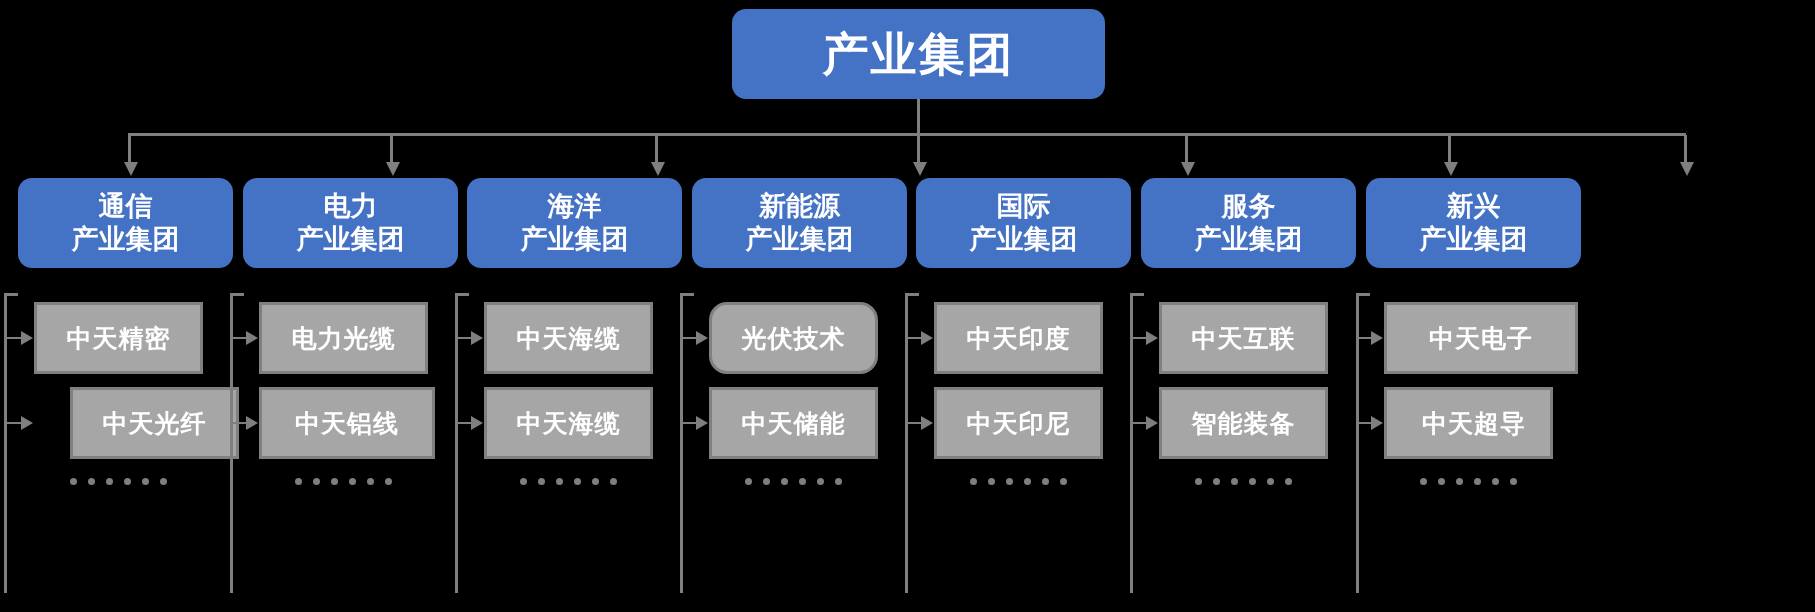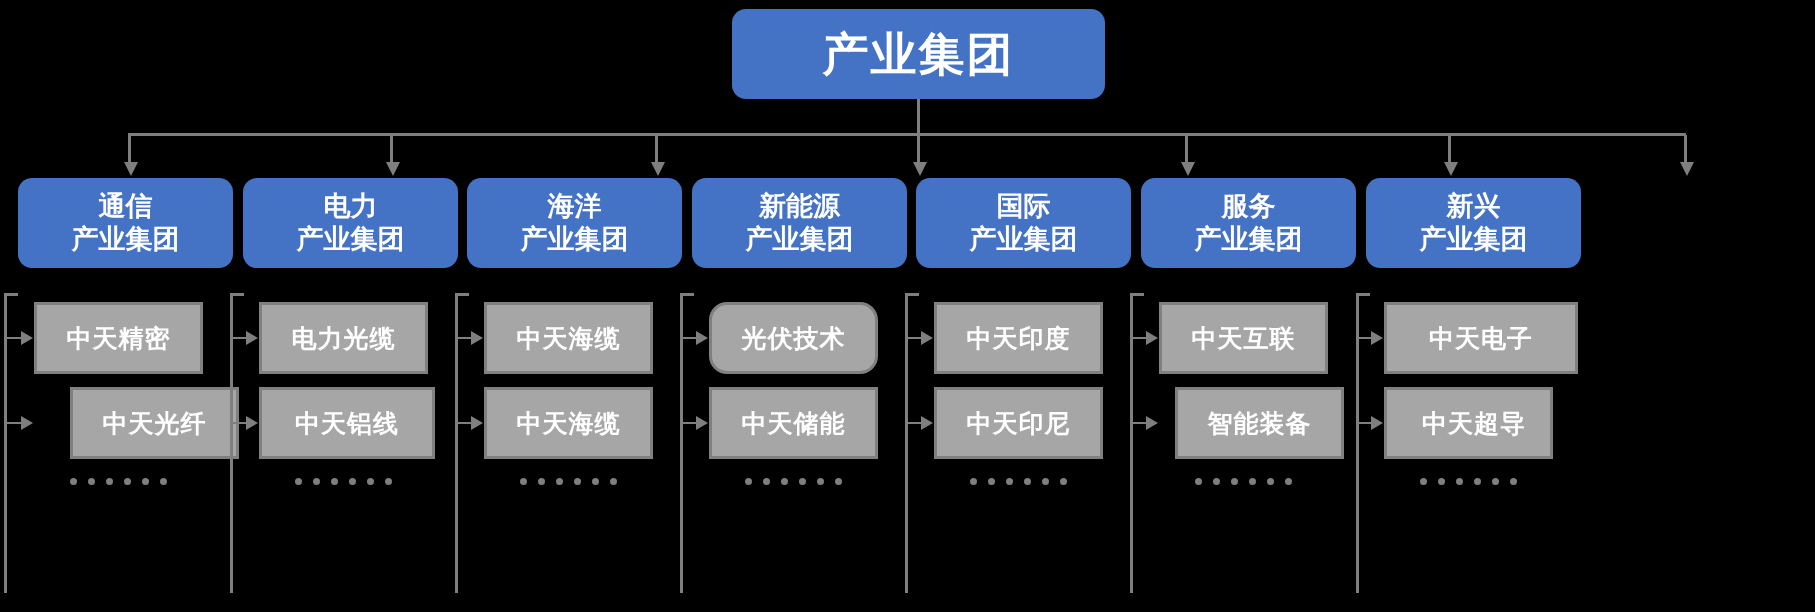--- a/index.html
+++ b/index.html
@@ -279,21 +279,21 @@
         <div>服务</div>
         <div>产业集团</div>
       </div>
       <div class="trunk" style="left: 1130px; top: 293px; height: 300px;"></div>
       <div class="trunk-cap" style="left: 1130px; top: 293px;"></div>
       <div class="child-lead" style="left: 1133px; top: 337px; width: 14px;"></div>
       <div class="child-arrow" style="left: 1146px; top: 331px;"></div>
       <div class="child-box" style="left: 1159px; top: 302px; width: 169px;">中天互联</div>
       <div class="child-lead" style="left: 1133px; top: 422px; width: 14px;"></div>
       <div class="child-arrow" style="left: 1146px; top: 416px;"></div>
-      <div class="child-box" style="left: 1159px; top: 387px; width: 169px; margin-left: 16px;">智能装备</div>
+      <div class="child-box" style="left: 1159px; top: 387px; width: 169px;">智能装备</div>
       <div class="dots" style="left: 1195px; top: 478px;">
         <span></span>
         <span></span>
         <span></span>
         <span></span>
         <span></span>
         <span></span>
       </div>
       <div class="bus-drop" style="left: 1684px;"></div>
       <div class="bus-arrow" style="left: 1685.5px;"></div>

